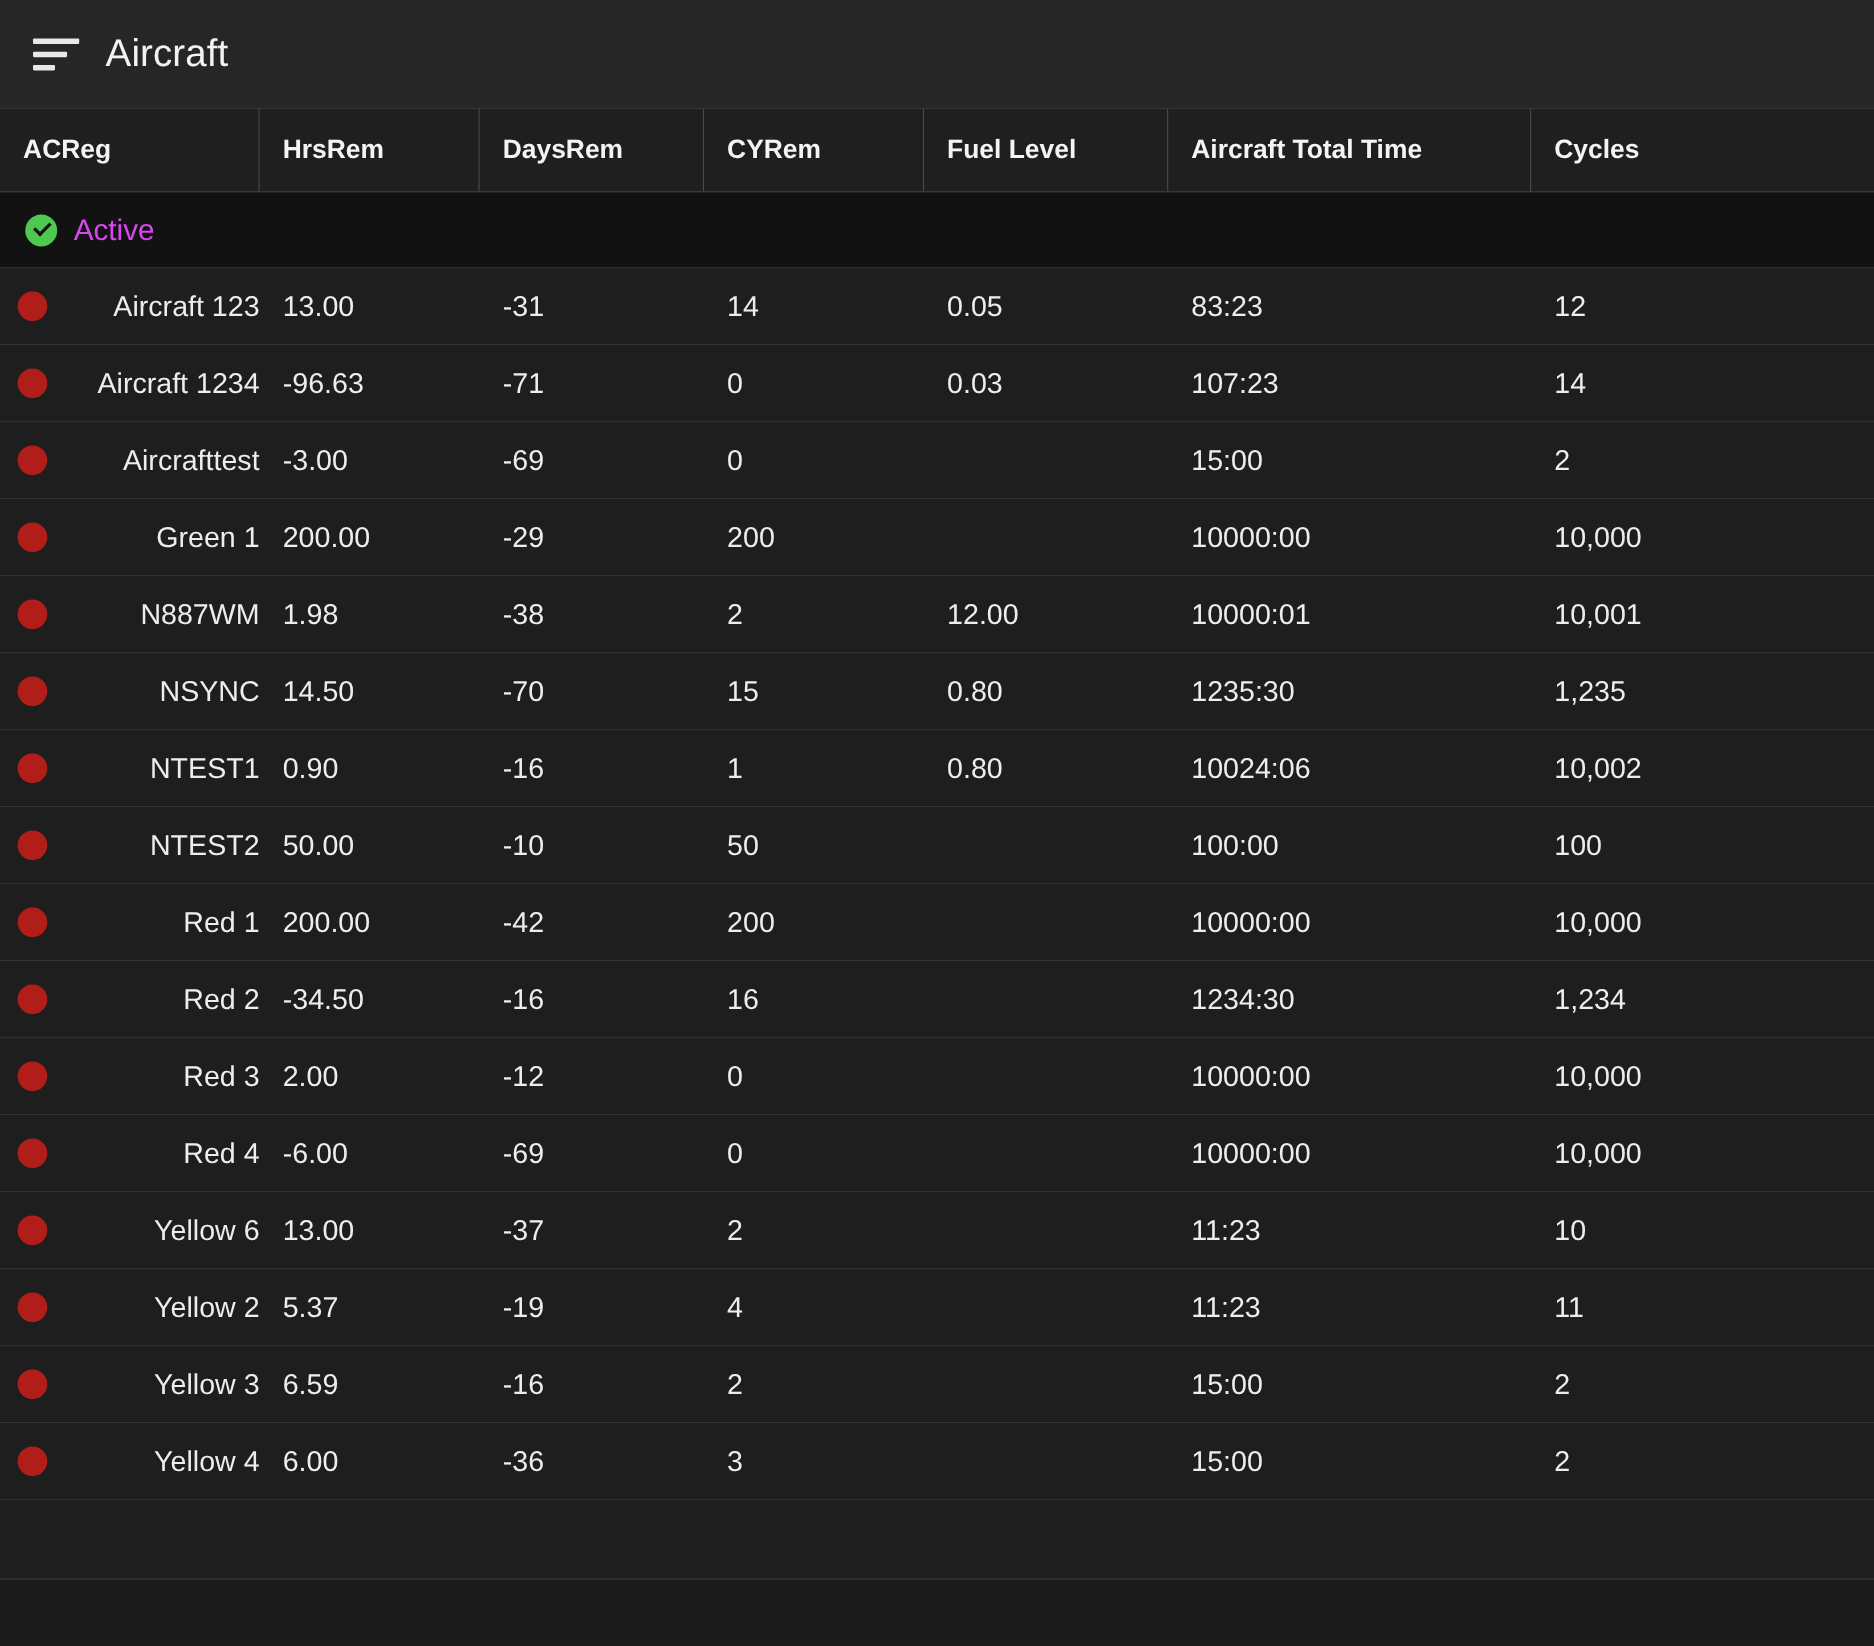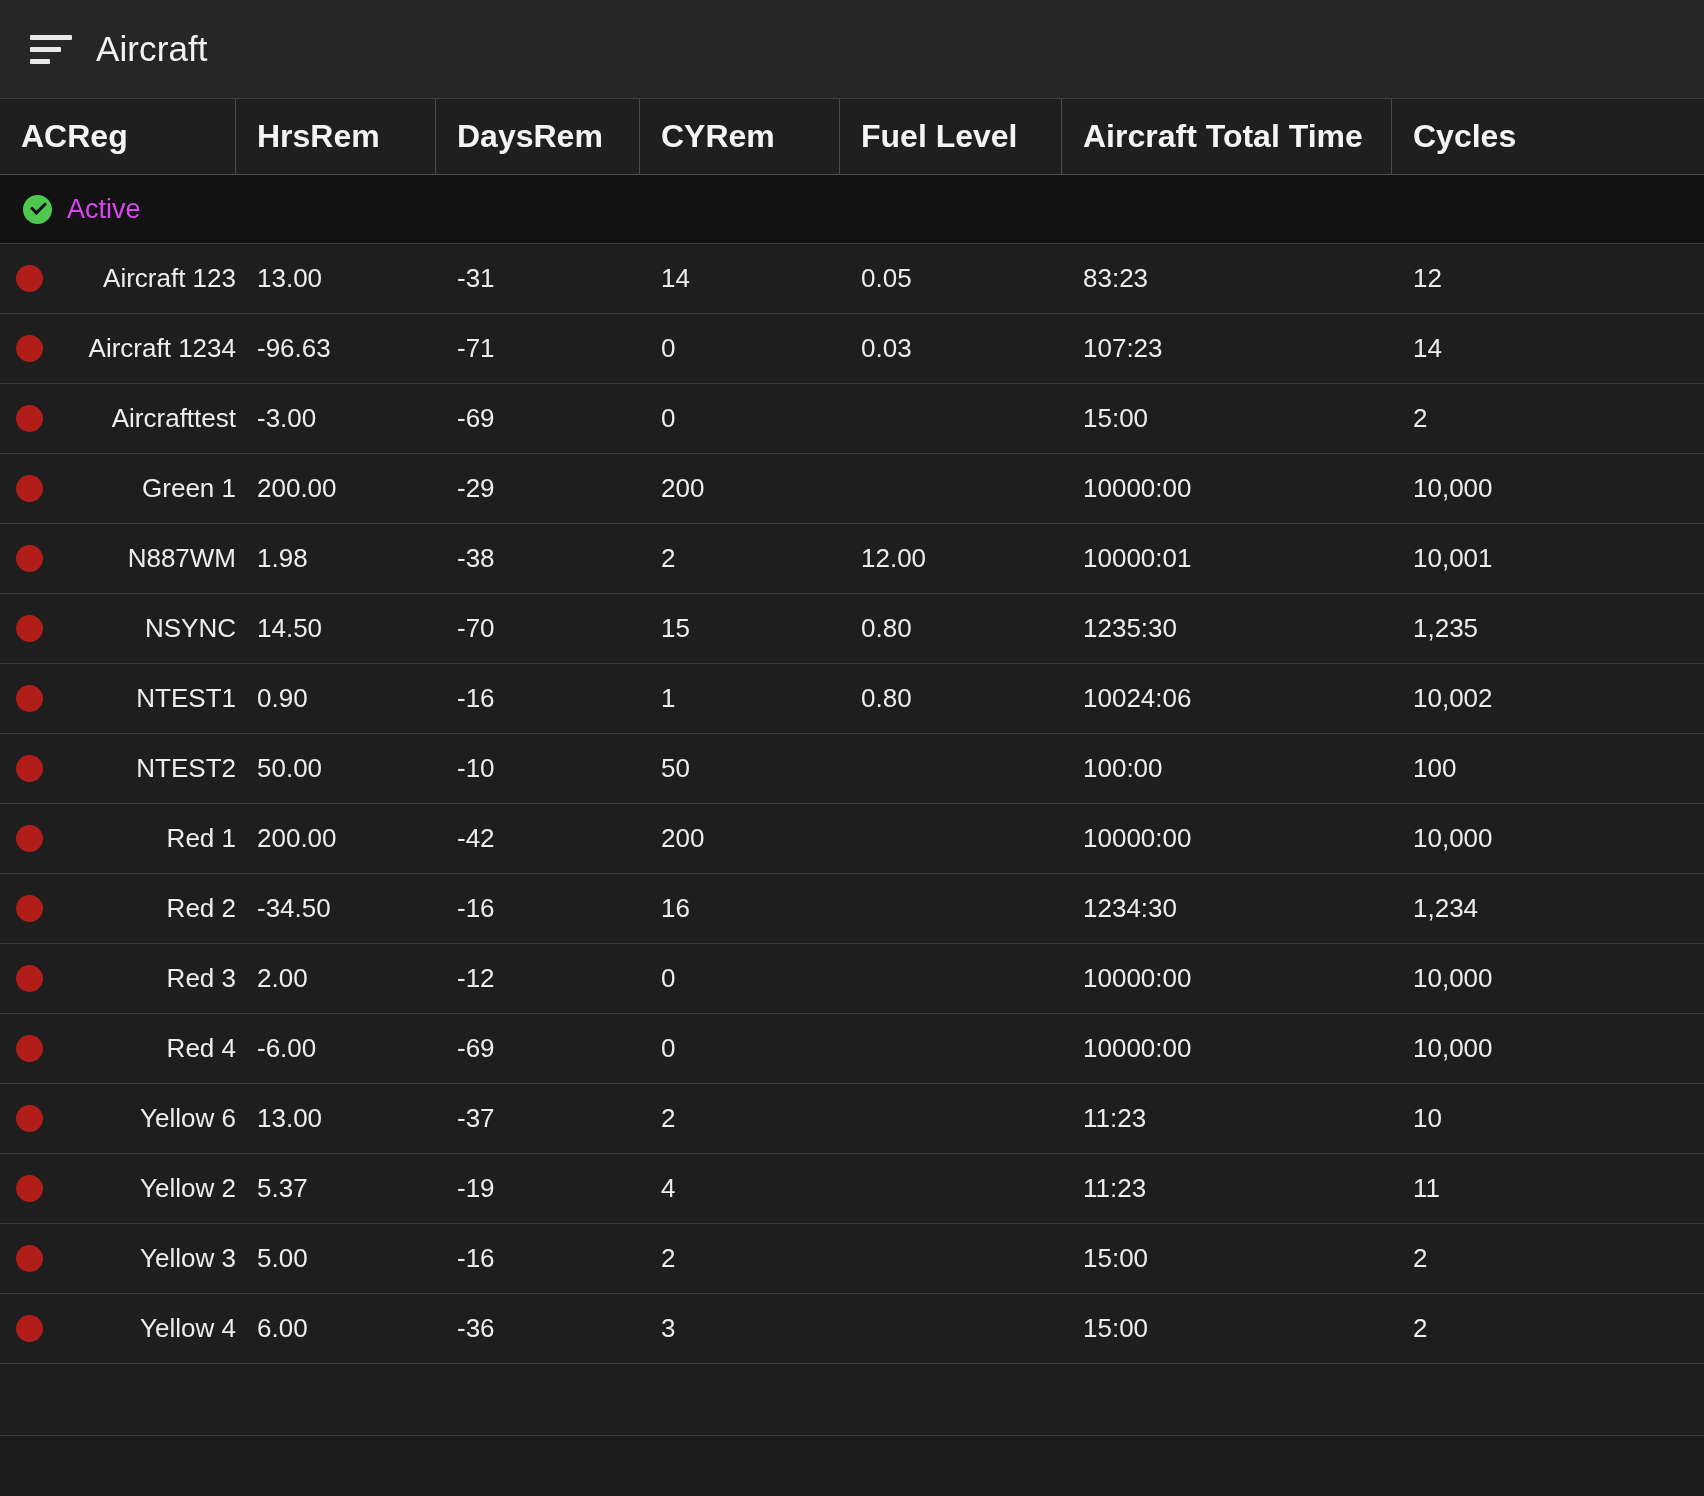--- a/index.html
+++ b/index.html
@@ -55,21 +55,21 @@
   .thead {
     display: flex;
     height: 76px;
     background: #1f1f1f;
     border-bottom: 1px solid #4a4a4a;
   }
   .th {
     display: flex;
     align-items: center;
     color: #f4f4f4;
-    font-size: 32px;
+    font-size: 24px;
     font-weight: 700;
     padding-left: 21px;
     border-right: 1px solid #4a4a4a;
     height: 100%;
     cursor: pointer;
     white-space: nowrap;
   }
   .th:last-child { border-right: none; }
 
   .col-0 { flex: 0 0 236px; }
@@ -344,21 +344,21 @@
           <div class="td col-3">4</div>
           <div class="td col-4"></div>
           <div class="td col-5">11:23</div>
           <div class="td col-6">11</div>
         </div>
         <div class="tr">
           <div class="td first col-0">
             <span class="status-dot" style="background: rgb(177, 30, 26);"></span>
             <span>Yellow 3</span>
           </div>
-          <div class="td col-1">5.00</div>
+          <div class="td col-1">6.59</div>
           <div class="td col-2">-16</div>
           <div class="td col-3">2</div>
           <div class="td col-4"></div>
           <div class="td col-5">15:00</div>
           <div class="td col-6">2</div>
         </div>
         <div class="tr">
           <div class="td first col-0">
             <span class="status-dot" style="background: rgb(177, 30, 26);"></span>
             <span>Yellow 4</span>

